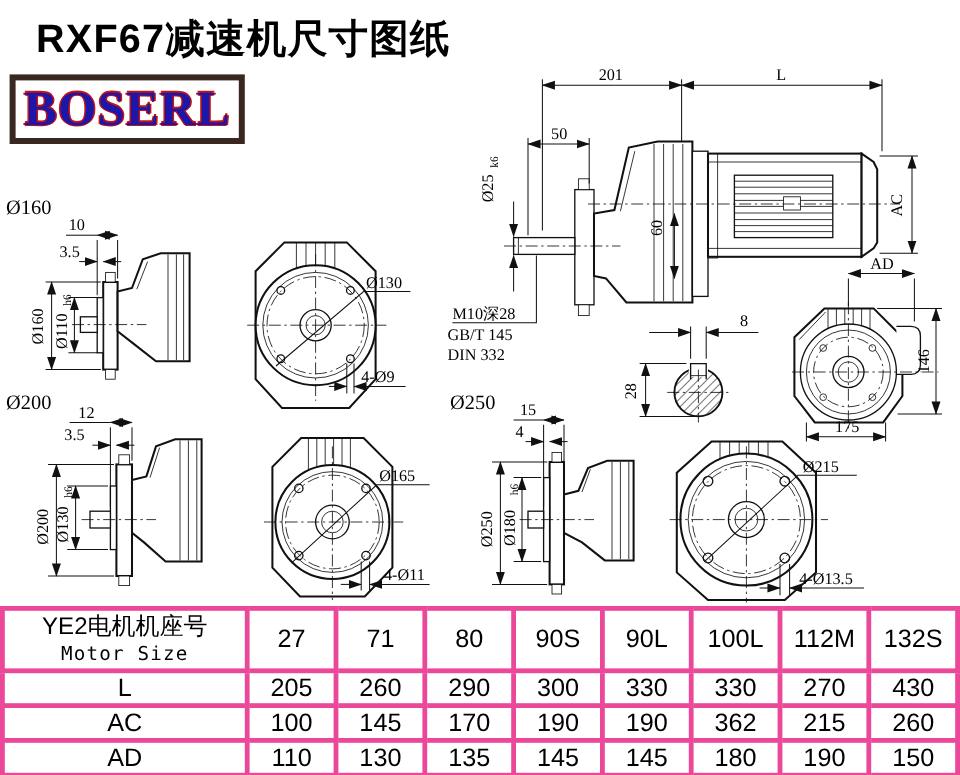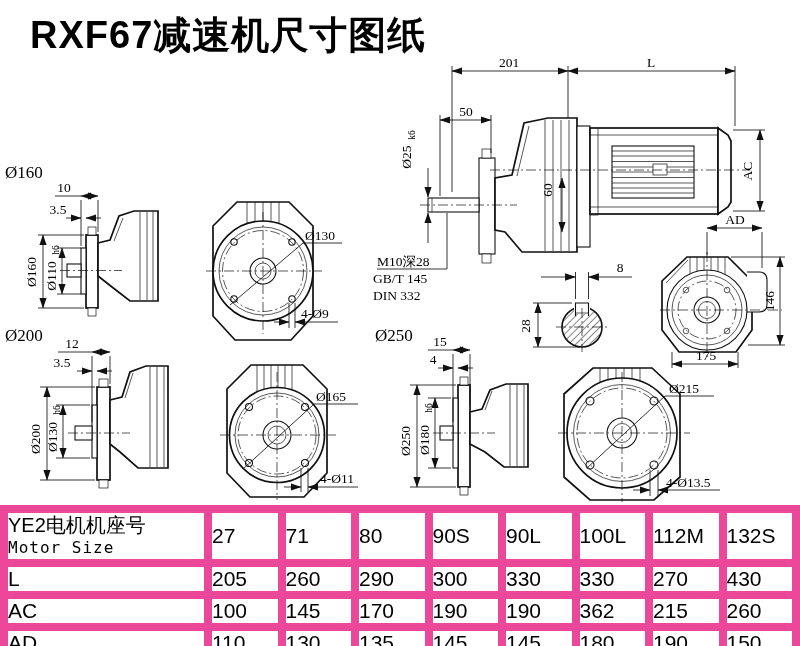--- a/index.html
+++ b/index.html
@@ -1,48 +1,51 @@
 <!DOCTYPE html>
 <html><head>
 <meta charset="utf-8">
 <style>
   html,body{margin:0;padding:0;background:#fff;}
   .page{position:relative;width:800px;height:646px;background:#fff;overflow:hidden;
         font-family:"Liberation Sans",sans-serif;color:#000;}
-  .title{position:absolute;left:30px;top:10px;font-size:38px;font-weight:bold;
+  .title{position:absolute;left:30px;top:10px;font-size:33px;font-weight:bold;
          letter-spacing:1px;font-family:"Liberation Sans",sans-serif;white-space:nowrap;}
   .logo{position:absolute;left:8px;top:62px;border:5px solid #3a2722;background:#fff;
         padding:1px 7px 3px 7px;}
   .logo-text{font-family:"Liberation Serif",serif;font-weight:bold;font-size:41px;
         line-height:44px;color:#1c17aa;letter-spacing:1px;
         text-shadow:1.3px 0 #c21313,-1.3px 0 #c21313,0 1.3px #c21313,0 -1.3px #c21313;}
   svg.canvas{position:absolute;left:0;top:0;}
   .thk{stroke:#111;stroke-width:1.7;fill:none}
   .med{stroke:#111;stroke-width:1.1;fill:none}
   .thin{stroke:#111;stroke-width:0.7;fill:none}
   .dim{stroke:#111;stroke-width:0.85;fill:none}
   .cl{stroke:#111;stroke-width:0.7;fill:none;stroke-dasharray:10 3 2 3}
   .wf{fill:#fff}
   text.d{font-family:"Liberation Serif",serif;font-size:13.5px;fill:#000;text-anchor:middle}
   text.st{text-anchor:start}
   text.sub{font-size:9.5px}
   text.big{font-size:17px}
   .tbl-wrap{position:absolute;left:0;top:505px;width:800px;height:141px;}
   table.spec{width:100%;height:100%;border-collapse:collapse;table-layout:fixed;}
-  table.spec td{border:8px solid #ec4899;vertical-align:middle;
+  table.spec td{border:4px solid #ec4899;text-align:center;vertical-align:middle;
         font-family:"Liberation Sans",sans-serif;font-size:21px;padding:0;}
   .hd1{font-size:20px;line-height:24px;}
   .hd2{font-family:"DejaVu Sans Mono",monospace;font-size:16px;line-height:22px;letter-spacing:1px;}
 </style>
 </head>
 <body>
 
 <div class="page">
 
   <div class="title">RXF67减速机尺寸图纸</div>
+  <div class="logo">
+    <span class="logo-text">BOSERL</span>
+  </div>
 
   <svg class="canvas" width="800" height="505" viewBox="0 0 800 505">
     <defs>
       <marker id="arr" viewBox="0 0 10 10" refX="9.5" refY="5" markerWidth="11" markerHeight="11" markerUnits="userSpaceOnUse" orient="auto-start-reverse">
         <path d="M0,1.6 L10,5 L0,8.4 Z" fill="#111"></path>
       </marker>
       <pattern id="hatch" patternUnits="userSpaceOnUse" width="5" height="5" patternTransform="rotate(45)">
         <line x1="0" y1="0" x2="0" y2="5" stroke="#111" stroke-width="1"></line>
       </pattern>
     </defs>

